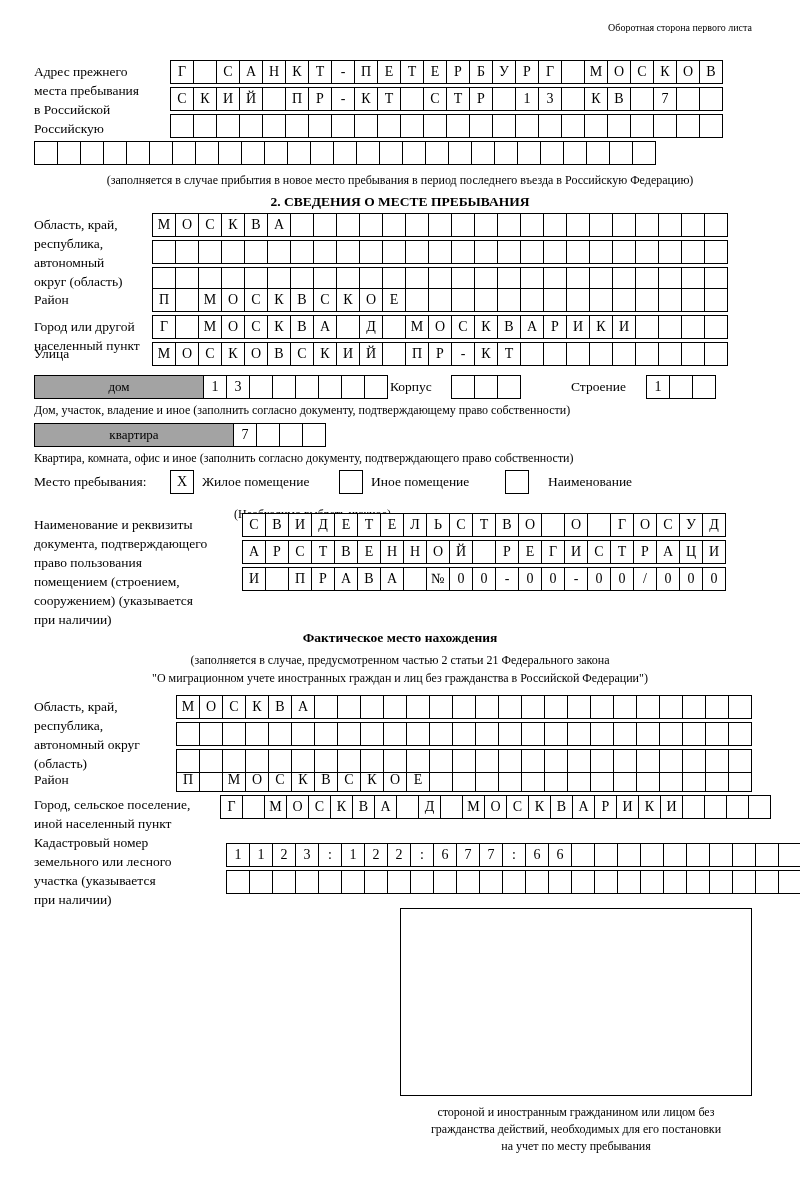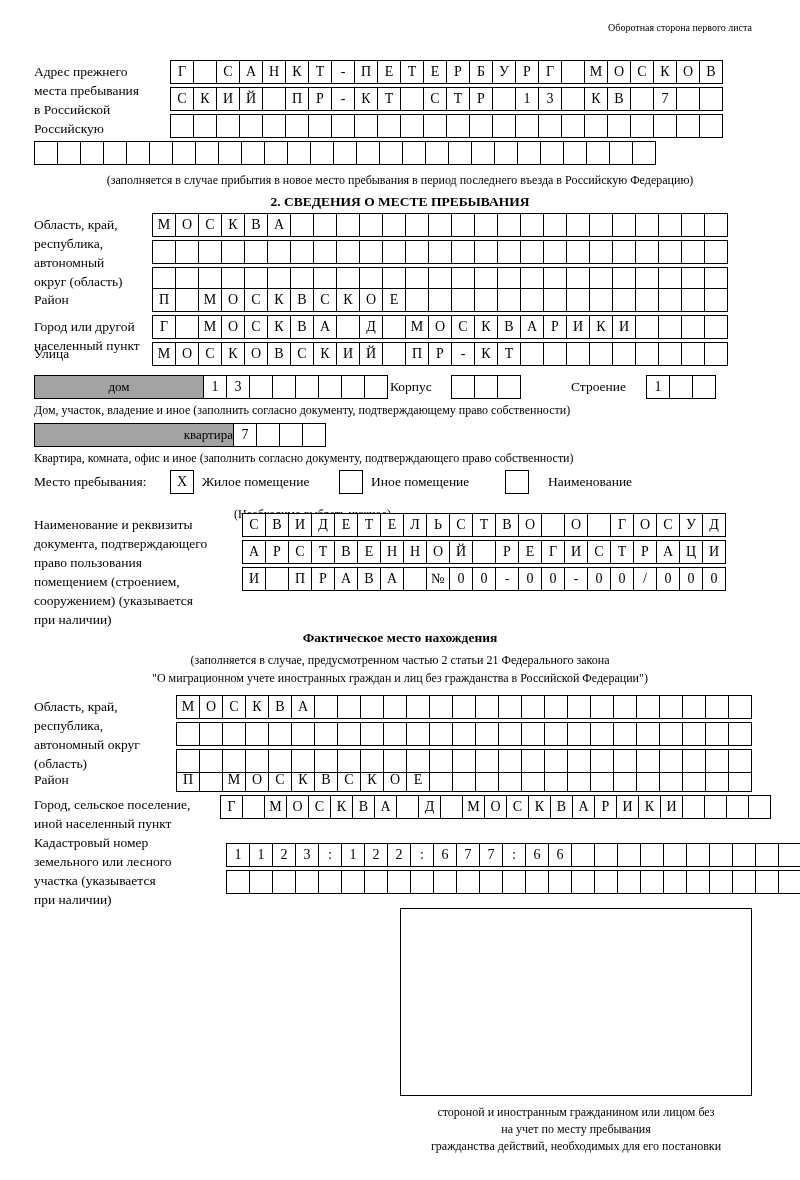--- a/index.html
+++ b/index.html
@@ -434,21 +434,21 @@
     </div>
   <div class="inline-text" style="left:571px; top:375px;">Строение</div>
   <div class="boxrow" id="s2-stroenie" style="left:646px; top:375px;">
       <div class="cell">1</div>
       <div class="cell"></div>
       <div class="cell"></div>
     </div>
 
   <div class="small-note" style="left:34px; top:402px;">Дом, участок, владение и иное (заполнить согласно документу, подтверждающему право собственности)</div>
 
-  <div class="wide-label-box" style="left:34px; top:423px; width:200px;text-align:right;">квартира</div>
+  <div class="wide-label-box" style="left:34px; top:423px; width:200px;">квартира</div>
   <div class="boxrow" id="s2-flat" style="left:233px; top:423px;">
       <div class="cell">7</div>
       <div class="cell"></div>
       <div class="cell"></div>
       <div class="cell"></div>
     </div>
   <div class="small-note" style="left:34px; top:450px;">Квартира, комната, офис и иное (заполнить согласно документу, подтверждающего право собственности)</div>
 
   <div class="inline-text" style="left:34px; top:470px;">Место пребывания:</div>
   <div class="checkbox" style="left:170px; top:470px;">X</div>
@@ -720,22 +720,22 @@
       <div class="cell"></div>
       <div class="cell"></div>
       <div class="cell"></div>
       <div class="cell"></div>
       <div class="cell"></div>
     </div>
 
   <div class="big-box" style="left:400px; top:908px; width:352px; height:188px;"></div>
   <div class="footer-note" style="left:380px; top:1104px; width:392px;">
     <div>стороной и иностранным гражданином или лицом без</div>
+    <div>гражданства действий, необходимых для его постановки</div>
     <div>на учет по месту пребывания</div>
-    <div>гражданства действий, необходимых для его постановки</div>
   </div>
 
 <div class="boxrow" style="left: 176px; top: 749px; position: absolute;">
       <div class="cell"></div>
       <div class="cell"></div>
       <div class="cell"></div>
       <div class="cell"></div>
       <div class="cell"></div>
       <div class="cell"></div>
       <div class="cell"></div>

